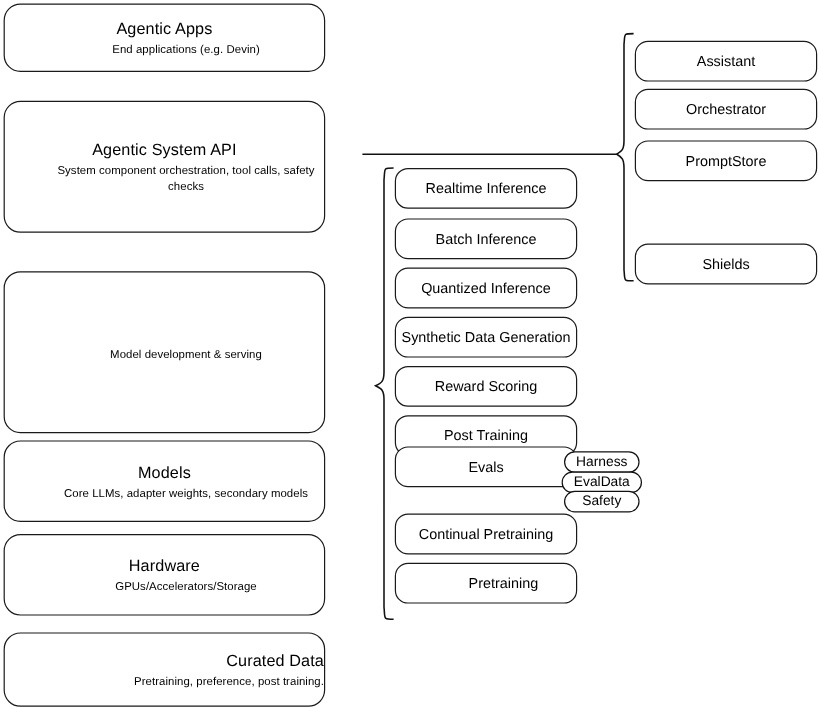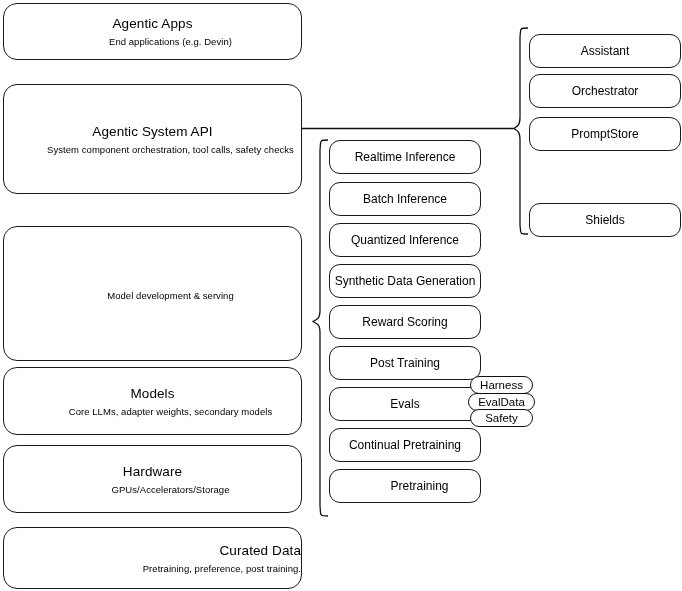--- a/index.html
+++ b/index.html
@@ -30,21 +30,21 @@
     flex-direction: column;
     align-items: center;
     justify-content: center;
     text-align: center;
     color: #000000;
   }
 
   
   .layer {
     left: 3px;
-    width: 299px;
+    width: 268px;
     border-radius: 14px;
   }
   .layer .title {
     font-size: 13.5px;
     line-height: 17px;
     letter-spacing: .1px;
   }
   .layer .subtitle {
     font-size: 9.5px;
     line-height: 13px;
@@ -166,21 +166,21 @@
   </div>
   <div class="node capsule mid" style="top:264px;">
     <div class="label">Synthetic Data Generation</div>
   </div>
   <div class="node capsule mid" style="top:305px;">
     <div class="label">Reward Scoring</div>
   </div>
   <div class="node capsule mid" style="top:346px;">
     <div class="label">Post Training</div>
   </div>
-  <div class="node capsule mid" style="top:387px;text-align:center;">
+  <div class="node capsule mid" style="top:372px;text-align:center;">
     <div class="label">Evals</div>
   </div>
   <div class="node capsule mid" style="top:428px;">
     <div class="label">Continual Pretraining</div>
   </div>
   <div class="node capsule mid" style="top:469px;padding-left:29px;">
     <div class="label">Pretraining</div>
   </div>
 
   <div class="pill" style="left:470px;top:376px;width:63px;">

